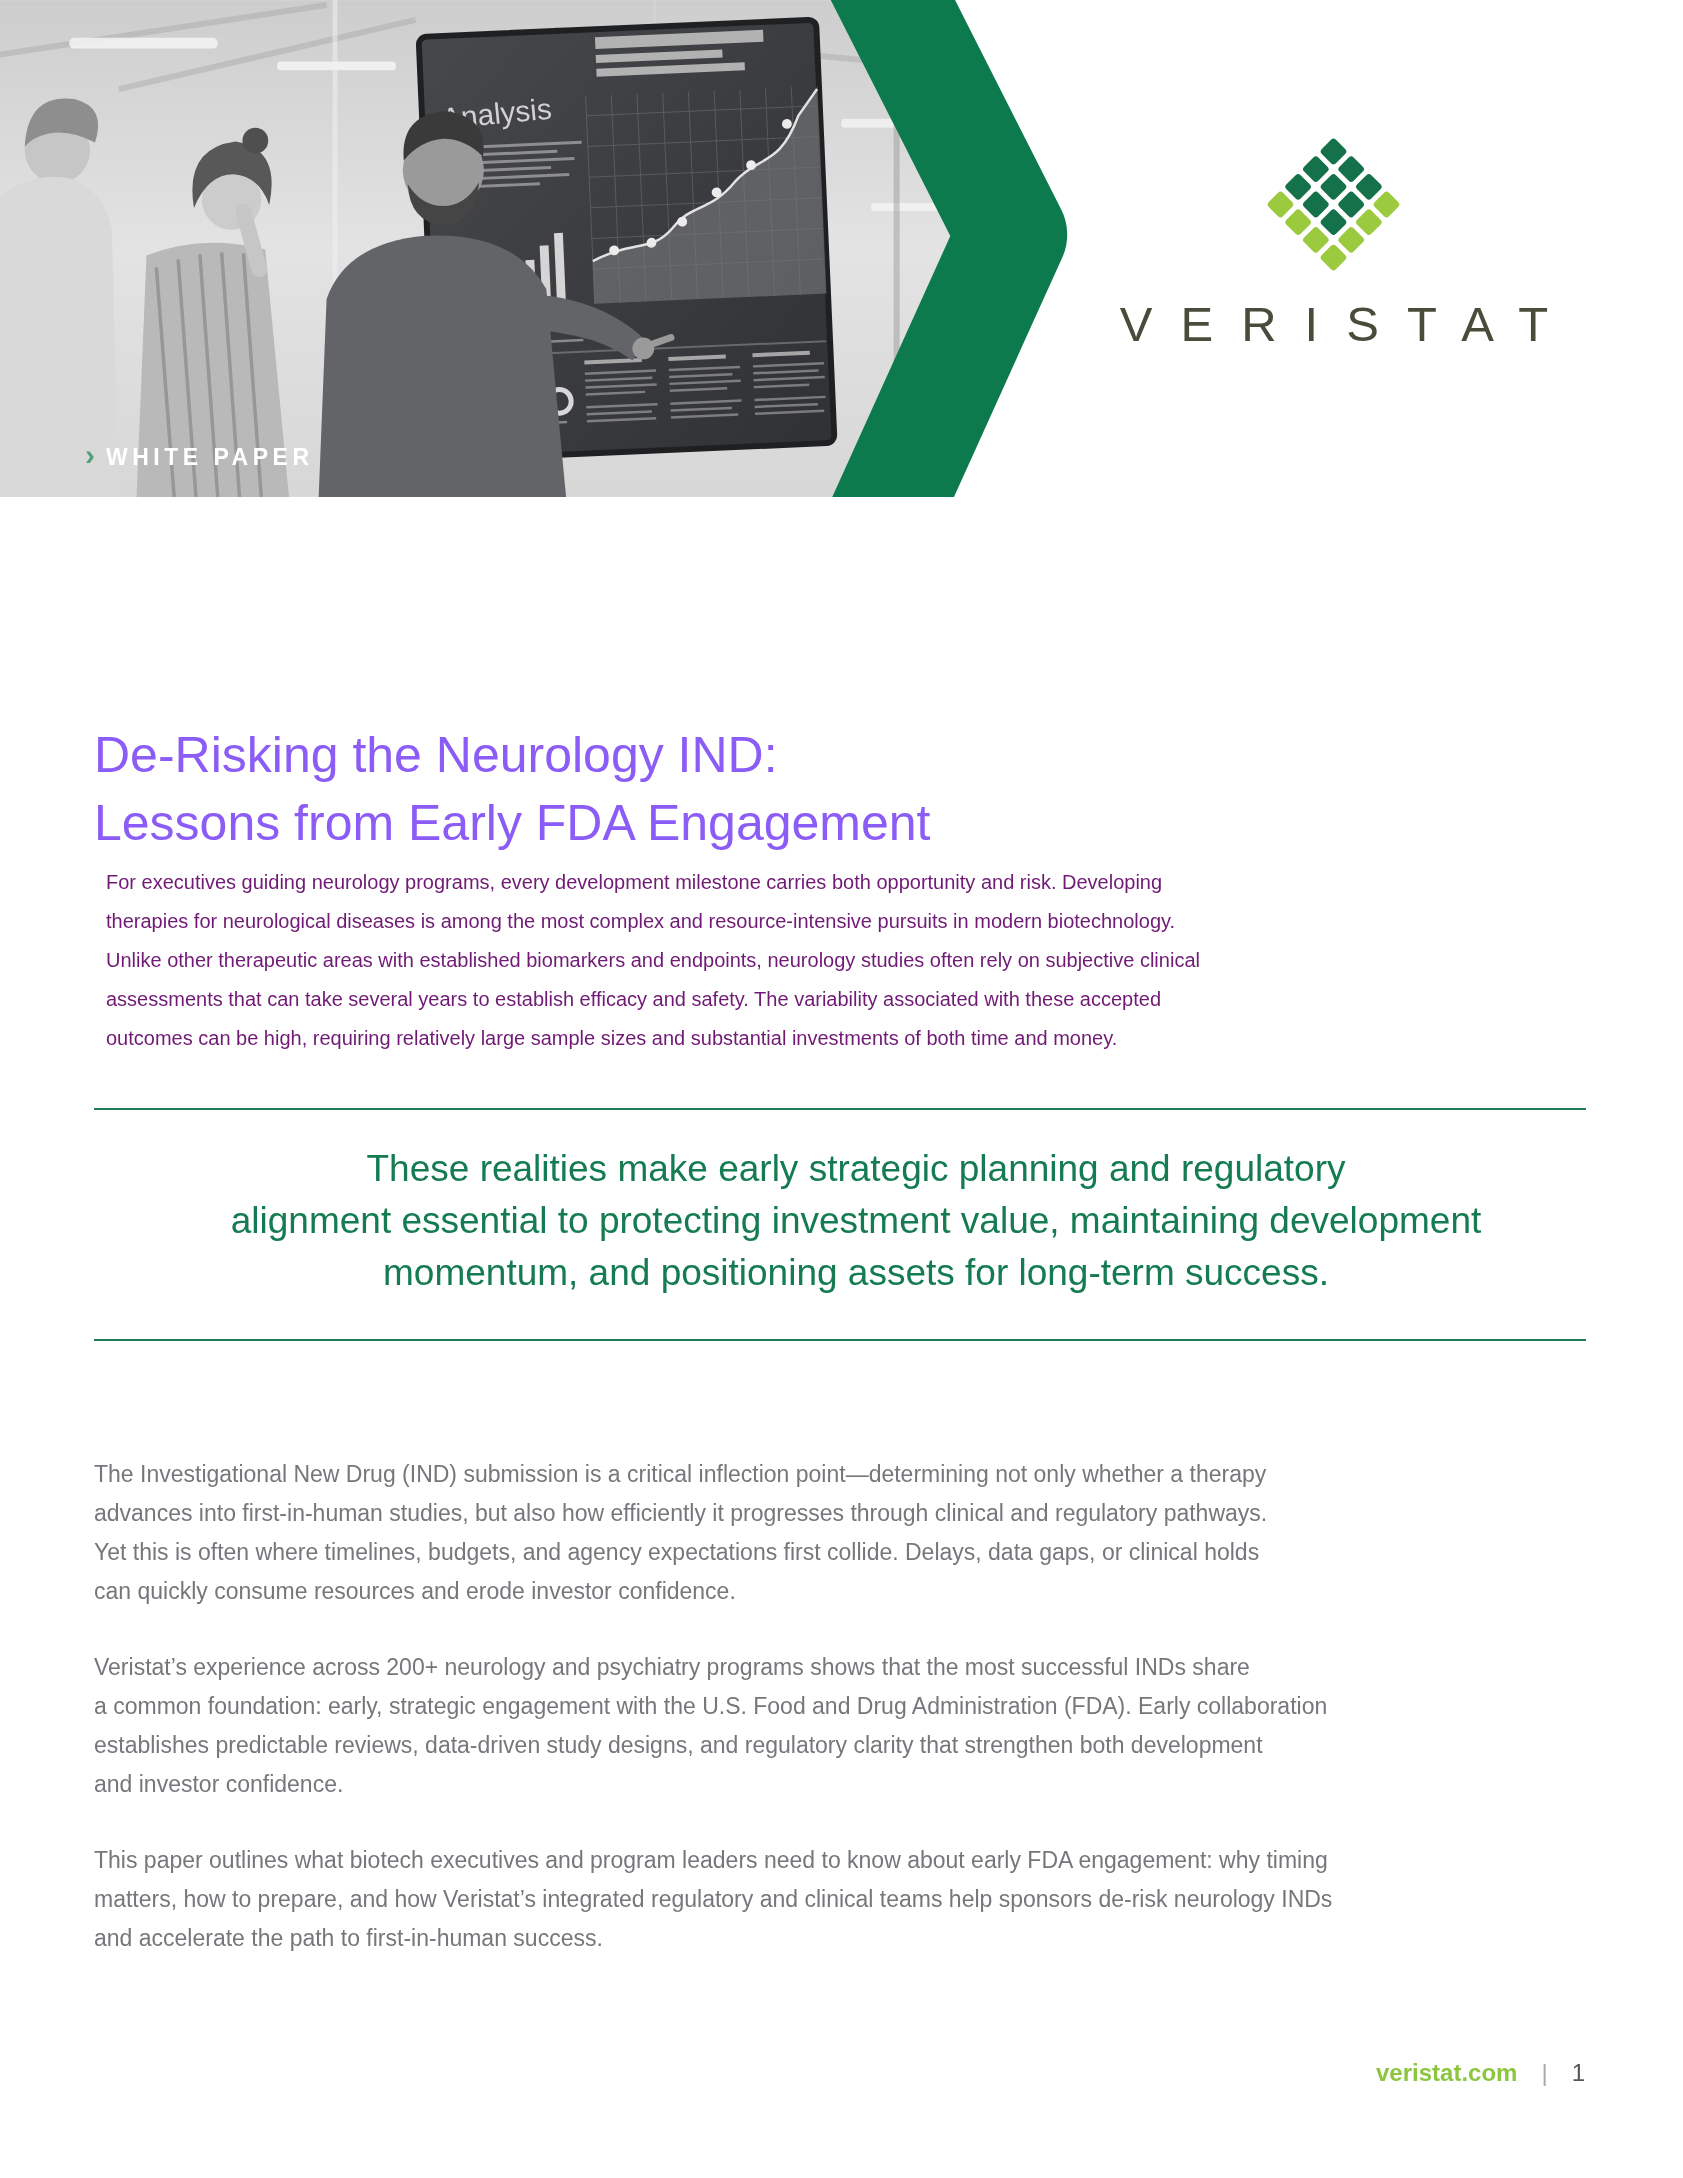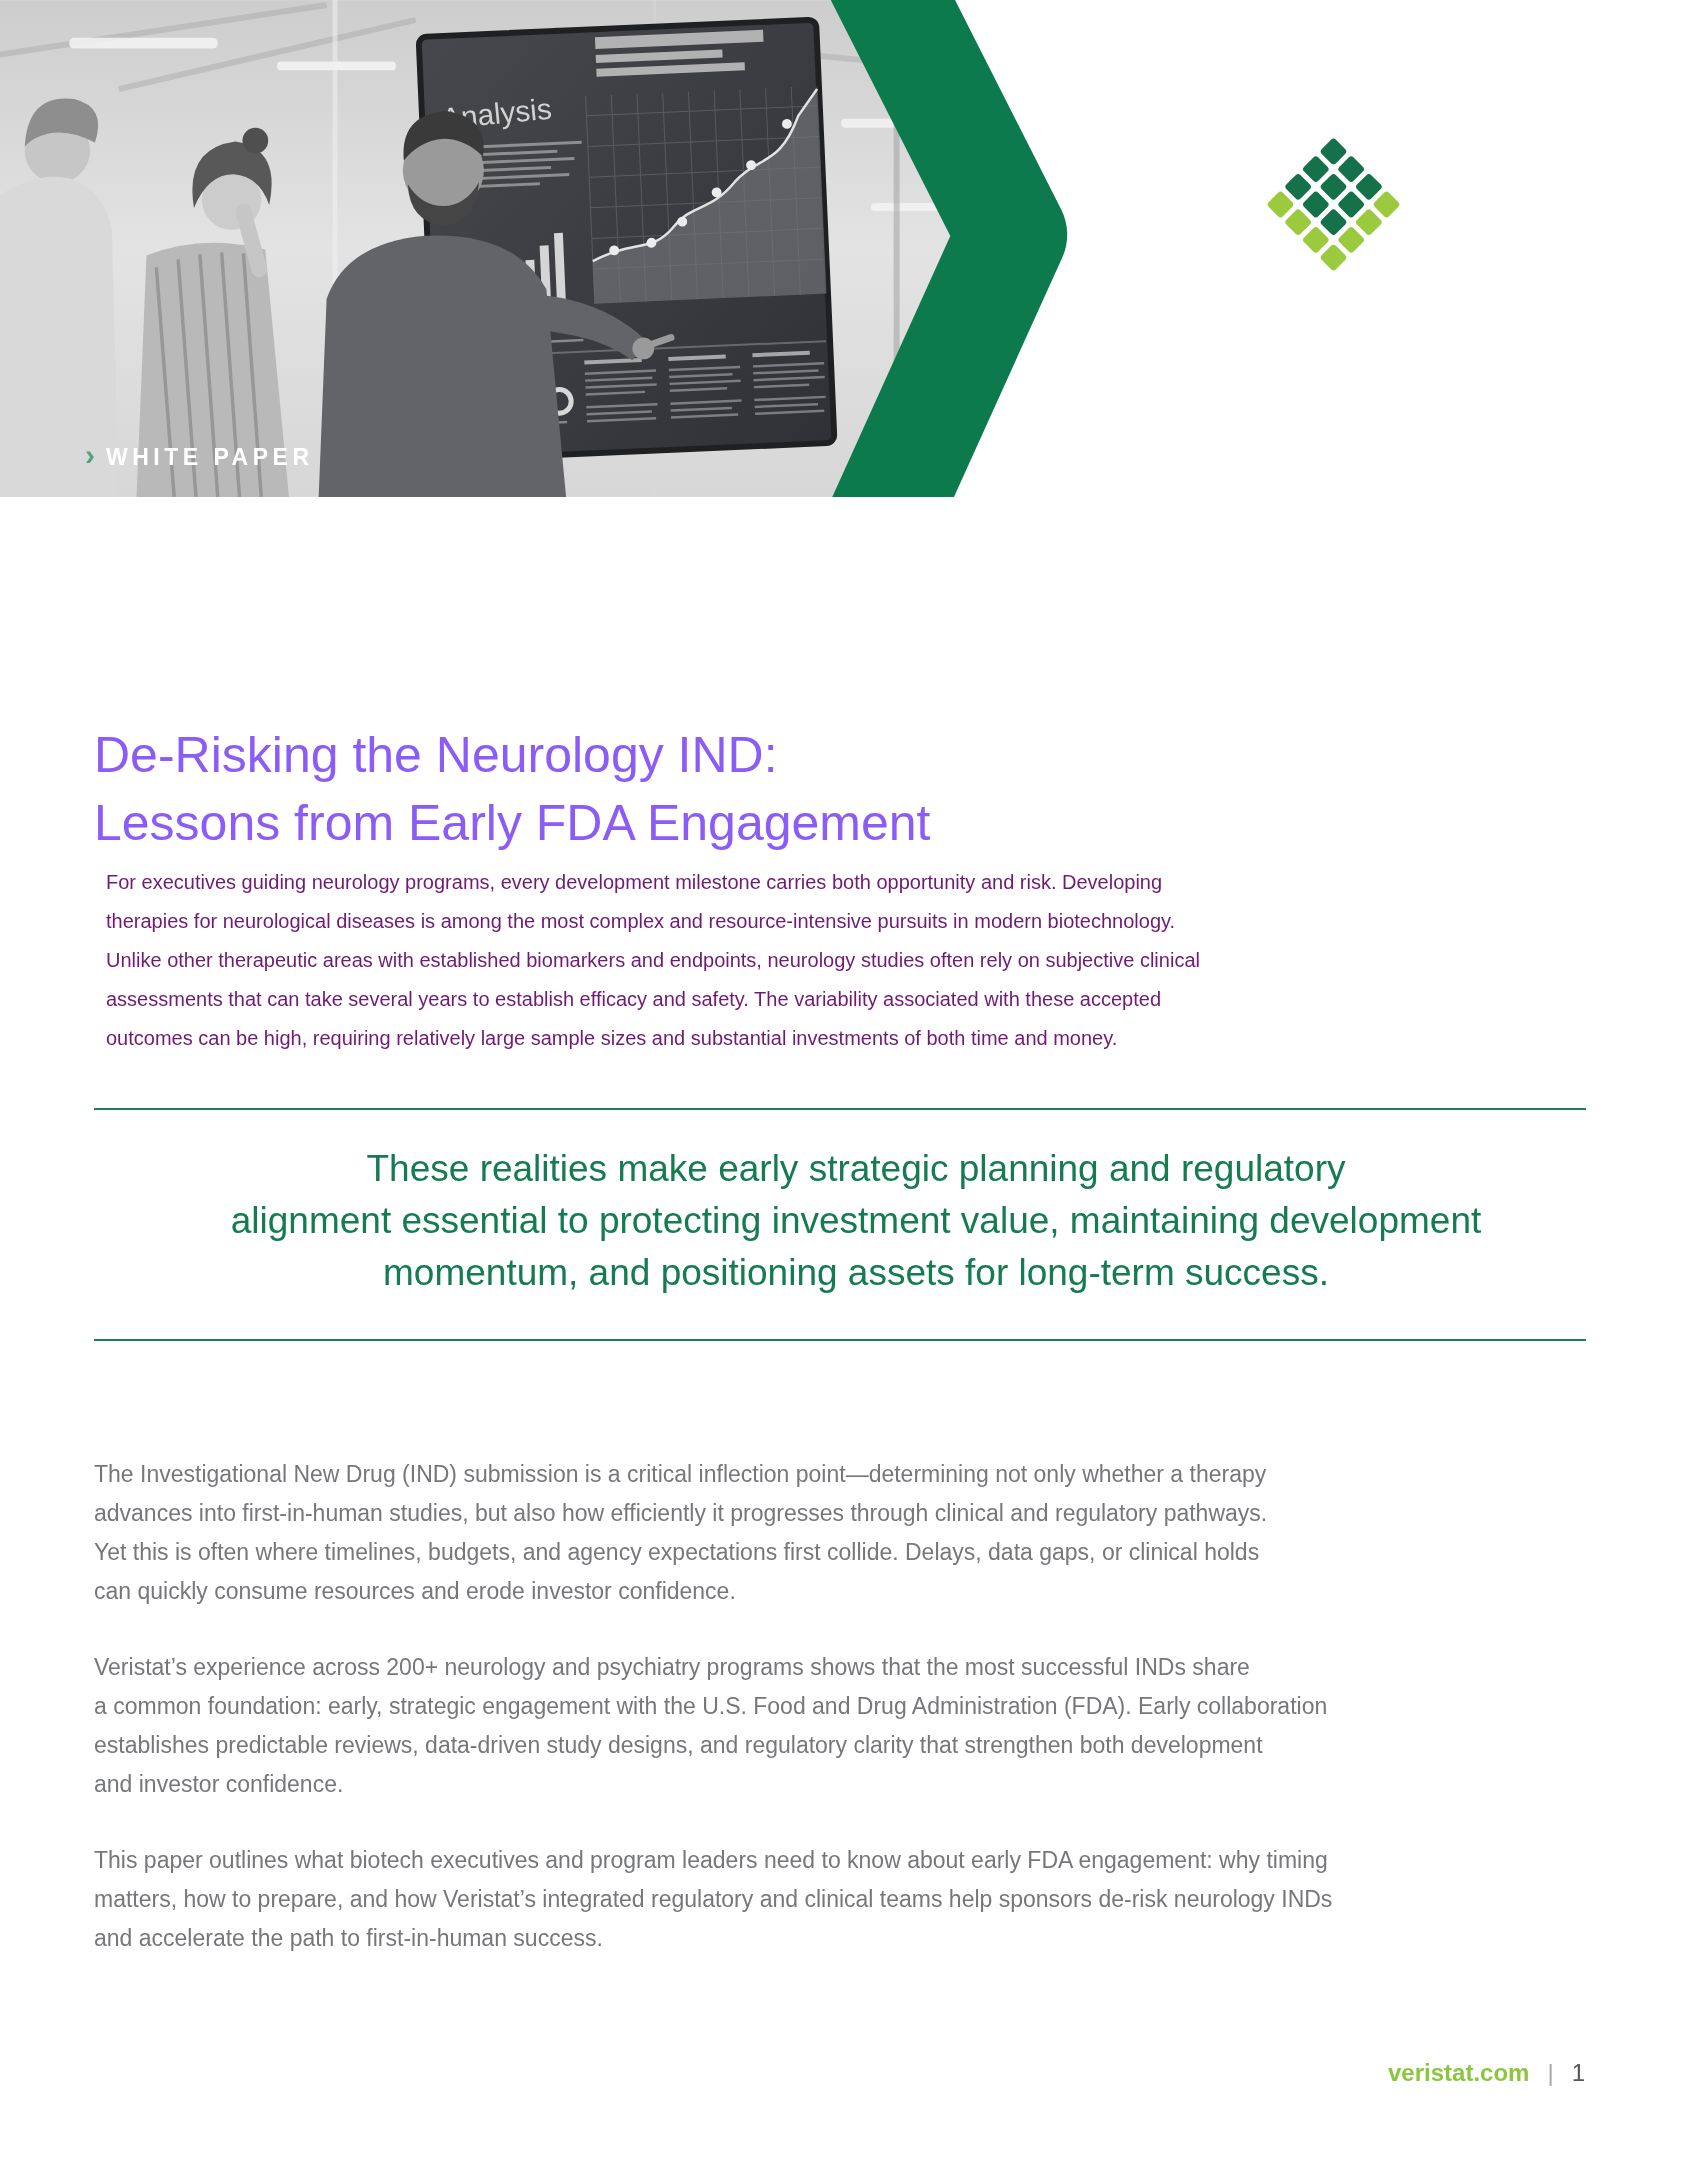--- a/index.html
+++ b/index.html
@@ -47,21 +47,21 @@
   .quote{
     position:absolute;left:110px;top:1143px;width:1492px;margin:0;
     text-align:center;font-size:37px;line-height:52px;color:#157B51;white-space:pre-line;
   }
   .bodycopy{position:absolute;left:94px;top:1455px;width:1554px;}
   .bodycopy p{
     margin:0 0 37px 0;font-size:23px;line-height:39px;color:#76777B;white-space:pre-line;
   }
   
   .footer{
-    position:absolute;top:2059px;right:98px;display:flex;align-items:baseline;gap:18px;
+    position:absolute;top:2059px;right:98px;display:flex;align-items:baseline;gap:24px;
     font-size:24px;line-height:1.2;justify-content:center;
   }
   .site{color:#8CC63E;font-weight:700;}
   .sep{color:#A7A9AC;font-weight:400;}
   .pagenum{color:#55565A;}
 </style>
 </head>
 <body>
 
 <div class="page">
@@ -258,20 +258,21 @@
         <div class="tile light"></div>
         <div class="tile dark"></div>
         <div class="tile dark"></div>
         <div class="tile dark"></div>
         <div class="tile light"></div>
         <div class="tile light"></div>
         <div class="tile light"></div>
         <div class="tile light"></div>
         <div class="tile light"></div>
       </div>
+    <div class="logo-word">VERISTAT</div>
   </header>
 
   <main>
     <h1 class="title">De-Risking the Neurology IND:
 Lessons from Early FDA Engagement</h1>
 
     <p class="intro">For executives guiding neurology programs, every development milestone carries both opportunity and risk. Developing
 therapies for neurological diseases is among the most complex and resource-intensive pursuits in modern biotechnology.
 Unlike other therapeutic areas with established biomarkers and endpoints, neurology studies often rely on subjective clinical
 assessments that can take several years to establish efficacy and safety. The variability associated with these accepted

